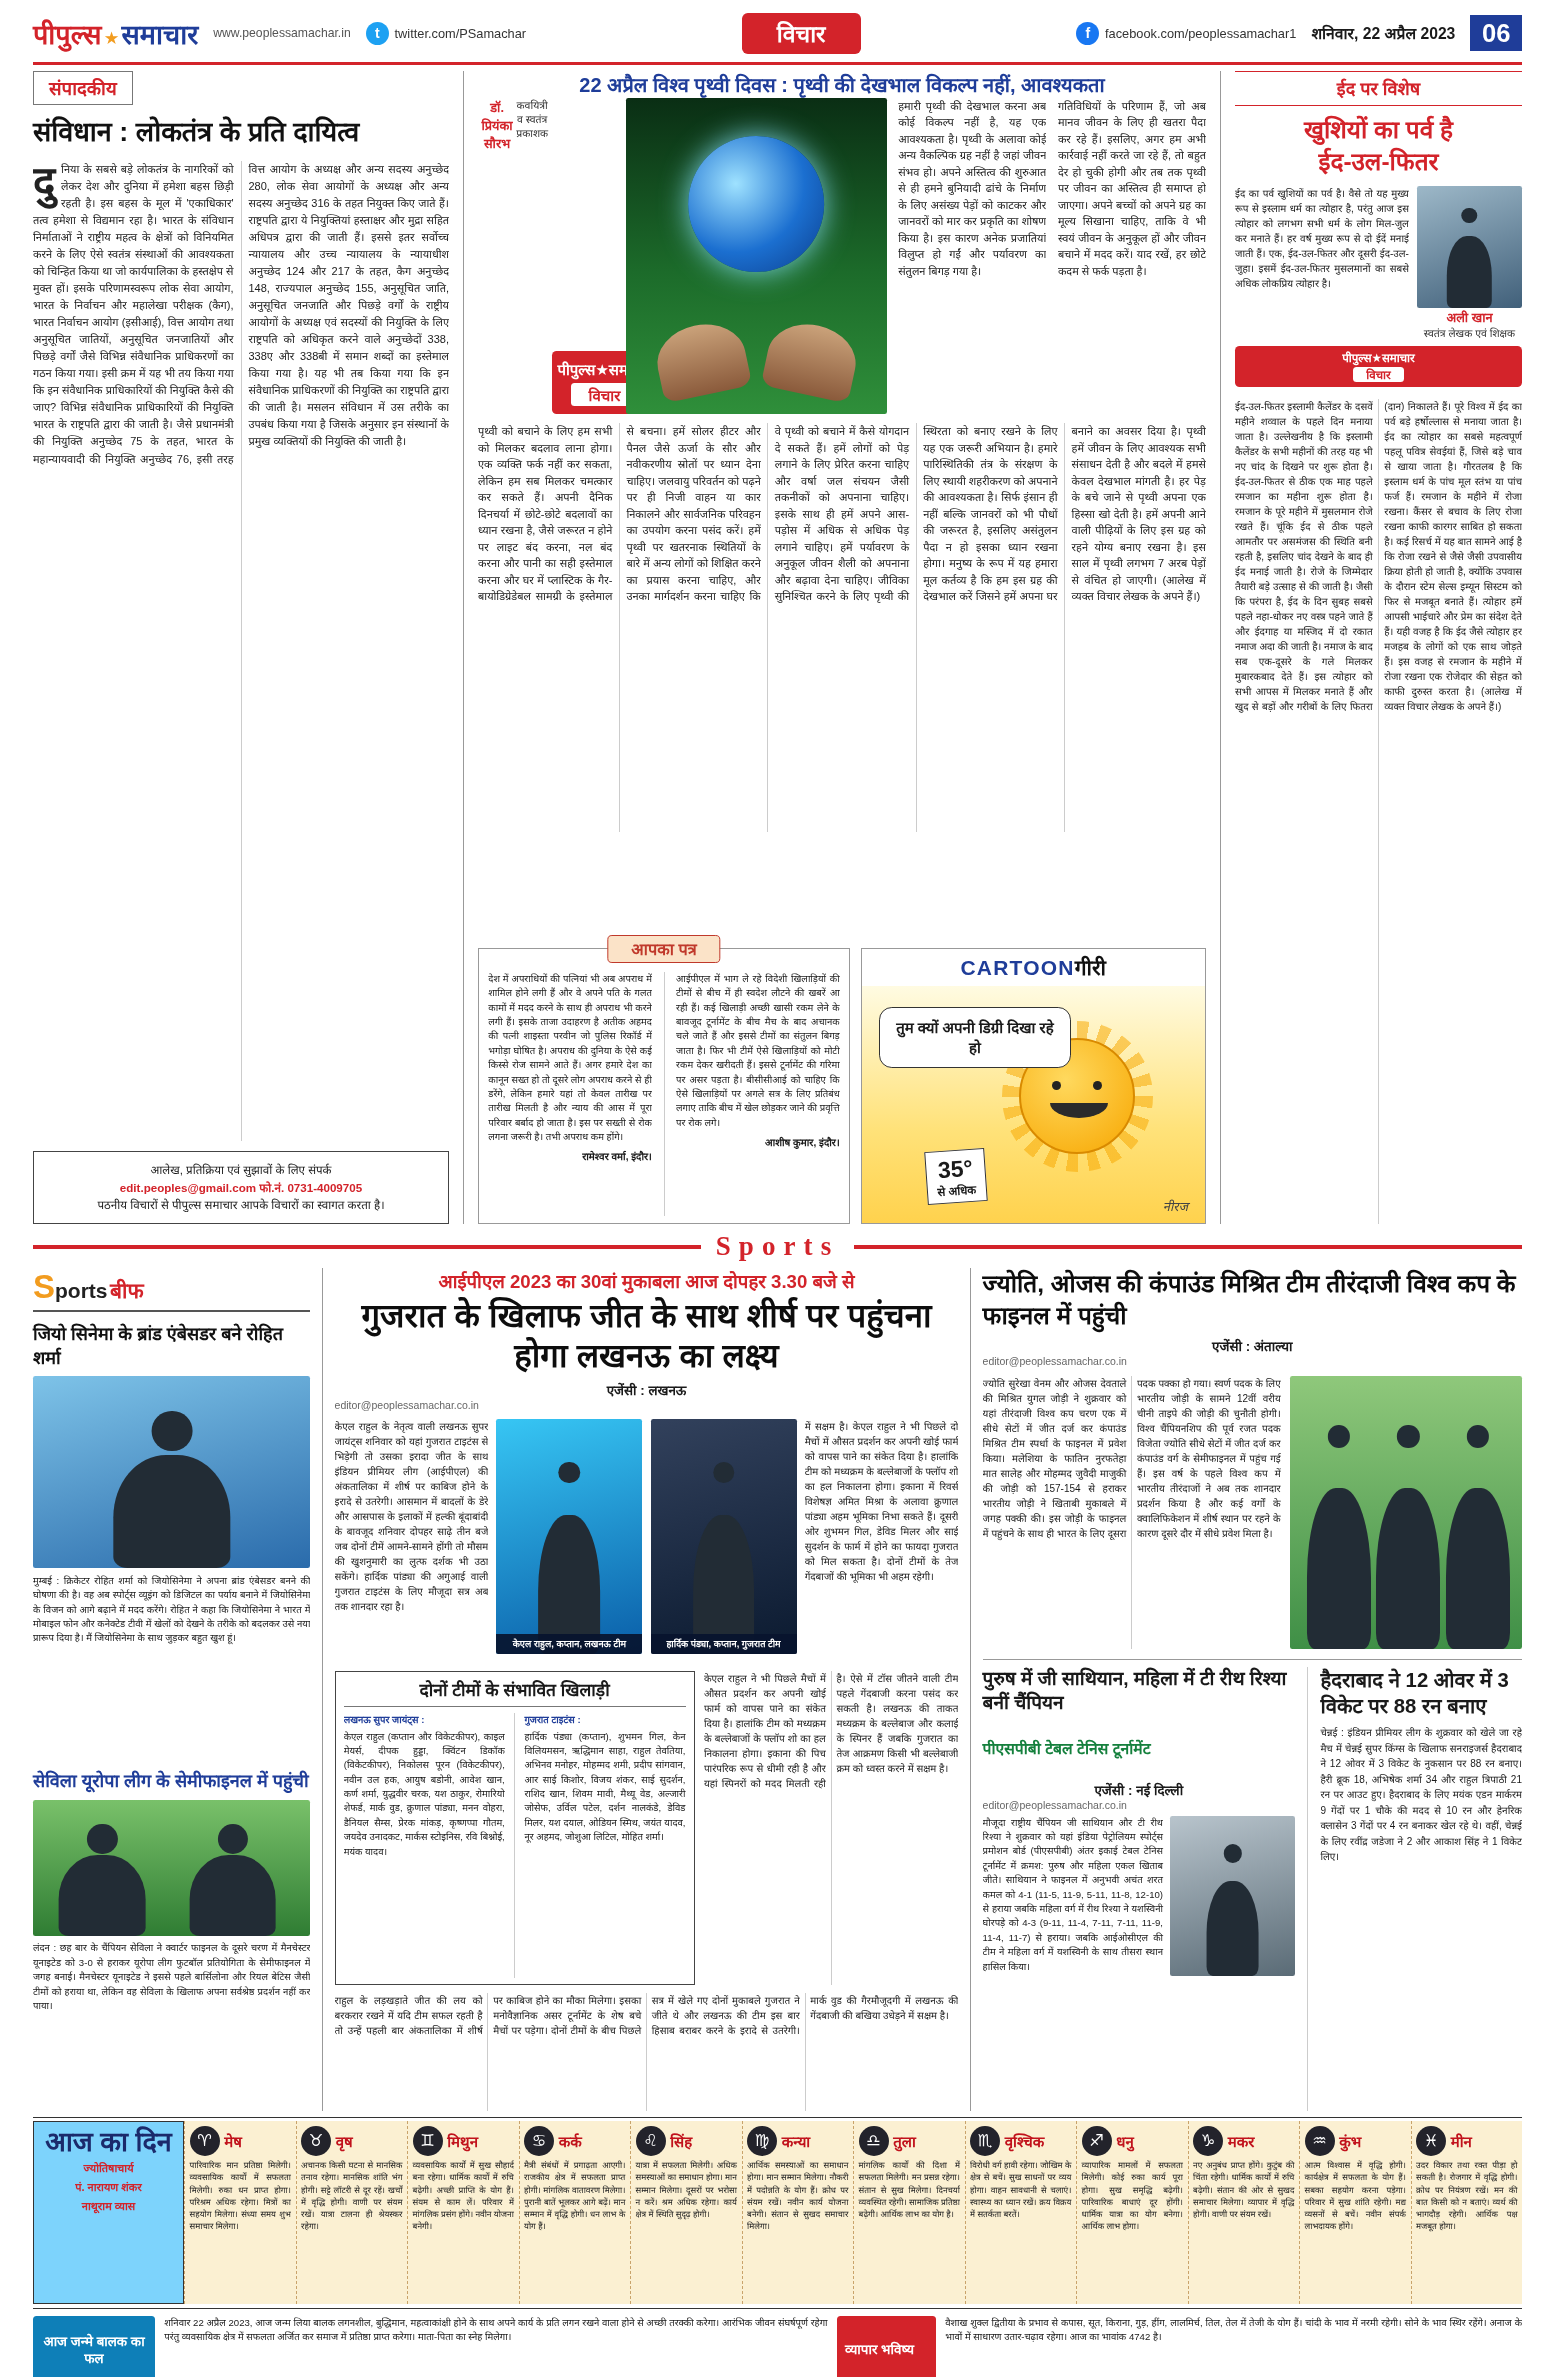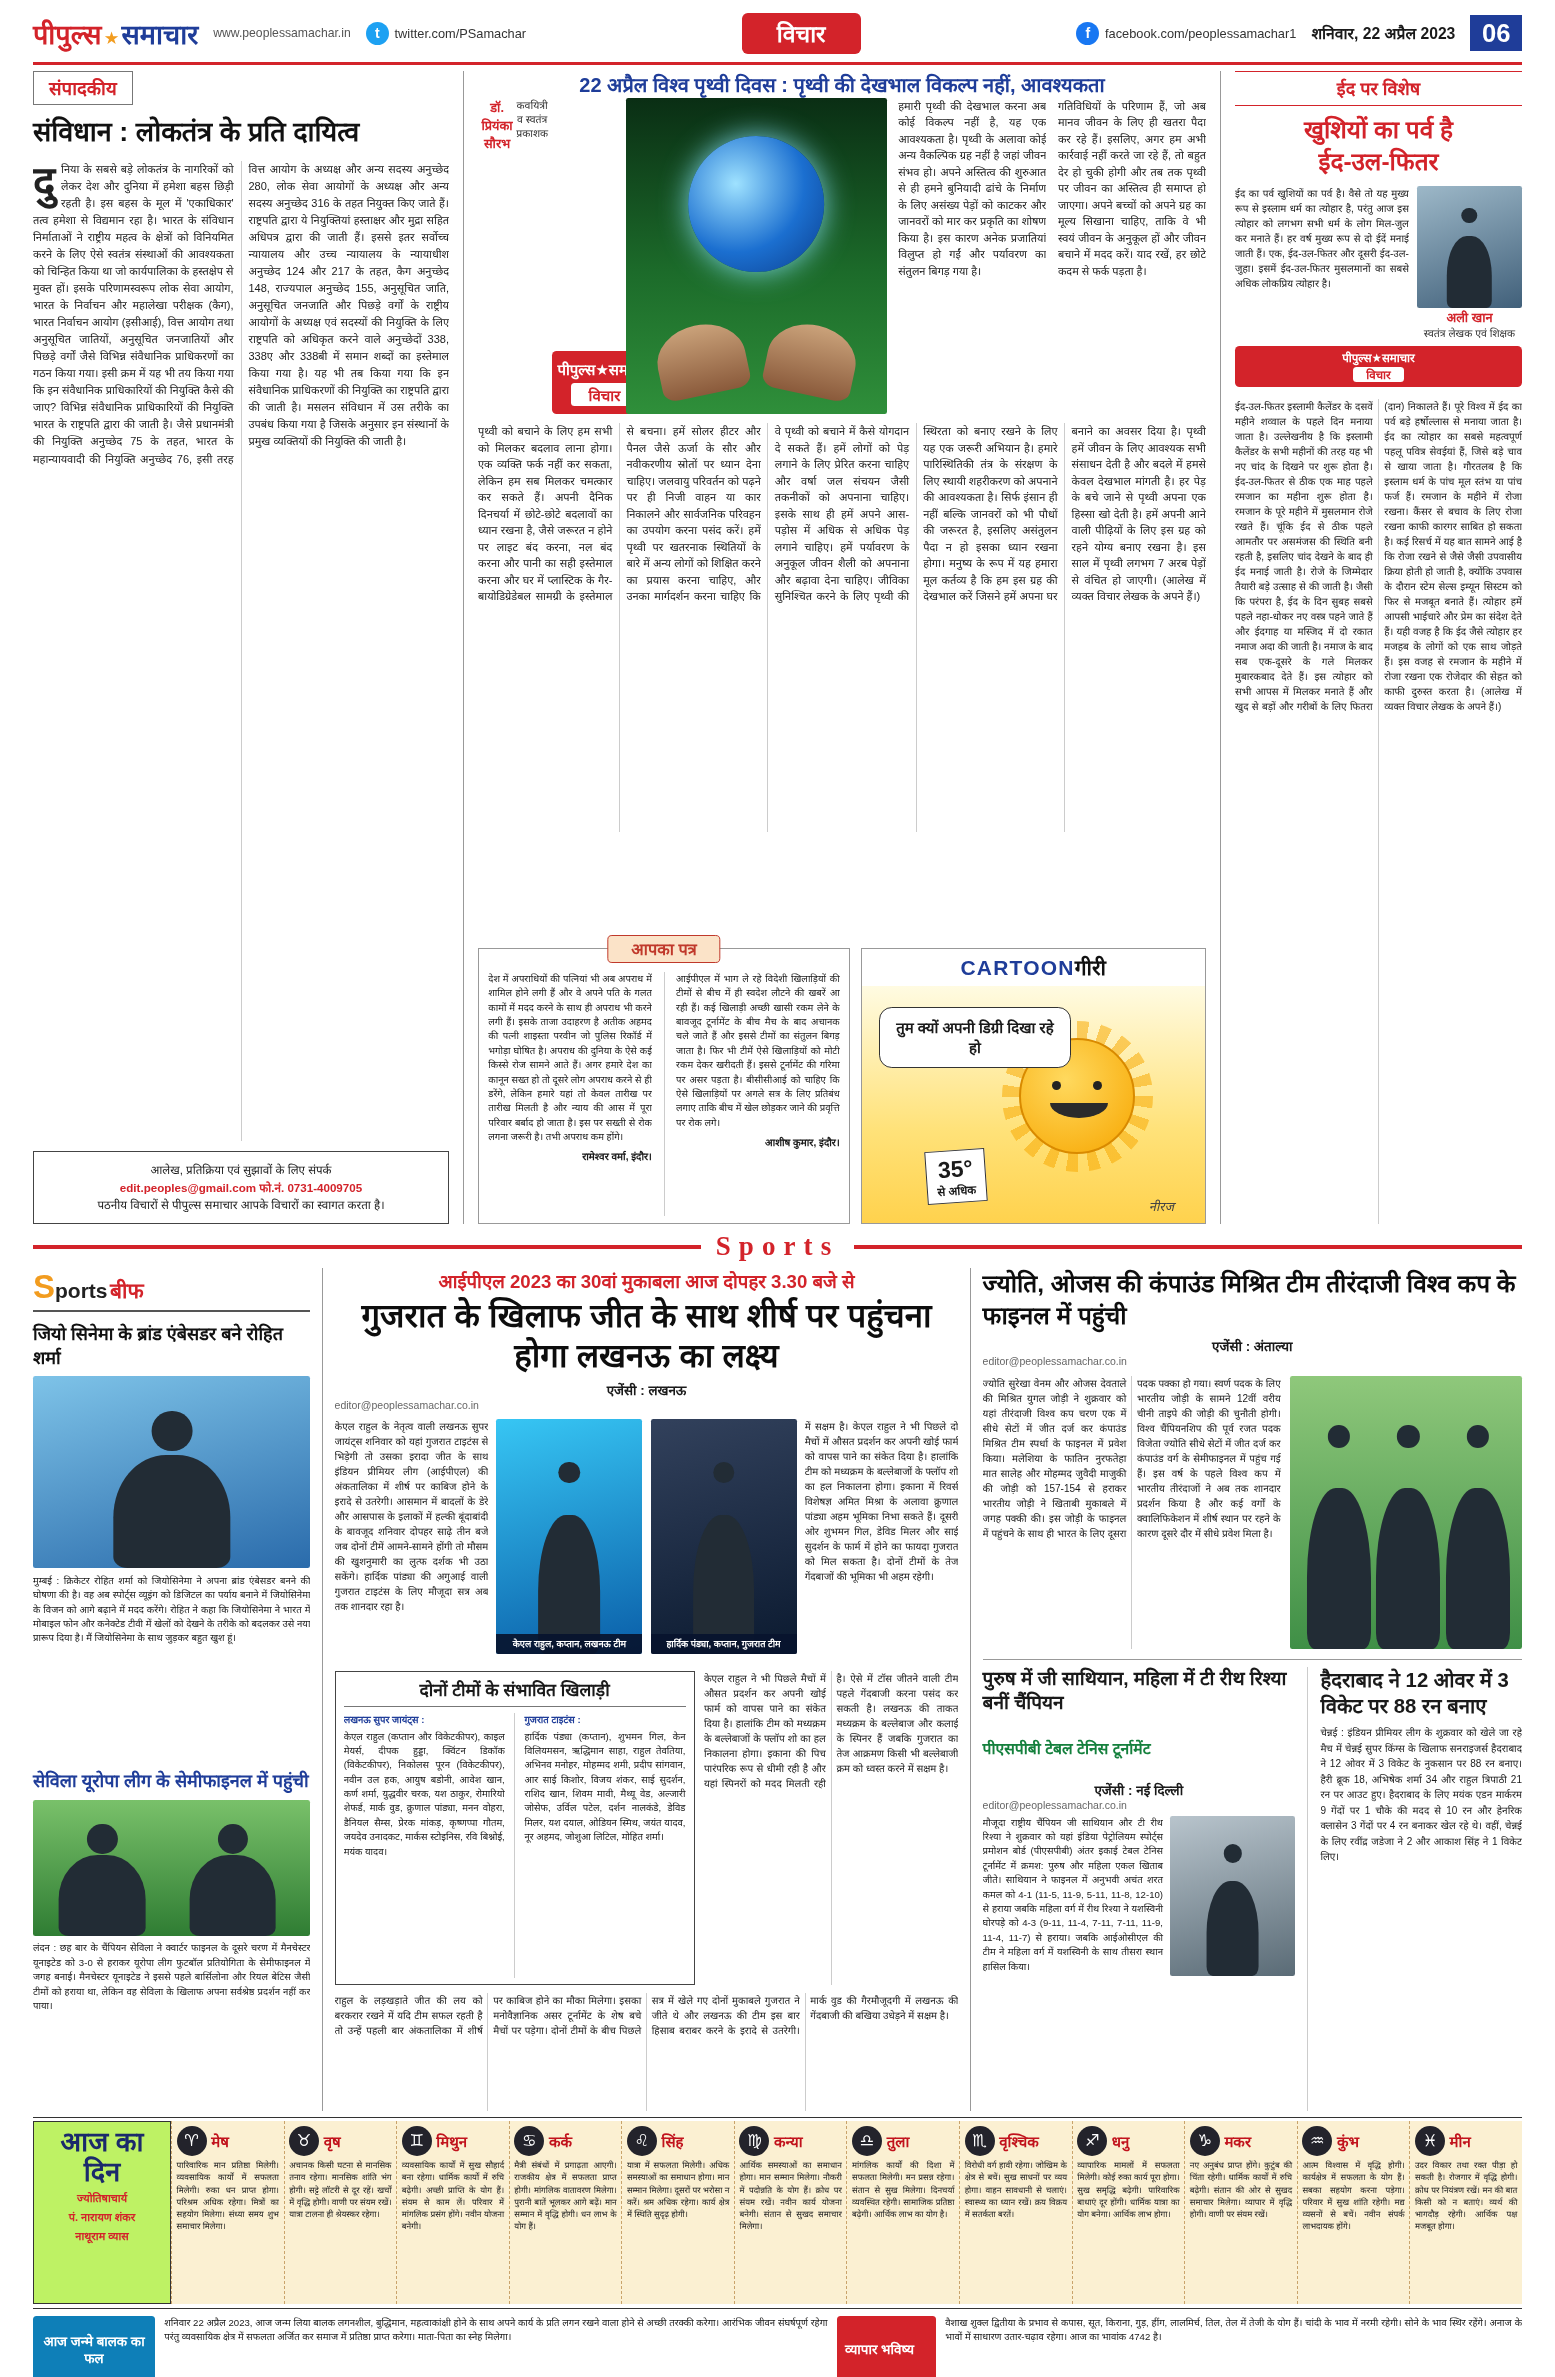--- a/index.html
+++ b/index.html
@@ -61,21 +61,21 @@
   .ct-hi{color:#111;font-weight:800;}
   .ct-area{flex:1;position:relative;background:linear-gradient(#fffbe2,#ffe27a 60%,#ffd24d);overflow:hidden;}
   .rays{position:absolute;right:52px;top:35px;width:151px;height:151px;border-radius:50%;background:repeating-conic-gradient(#f7a80088 0 9deg,transparent 9deg 18deg);}
   .sun{position:absolute;right:70px;top:52px;width:116px;height:116px;border-radius:50%;background:radial-gradient(circle at 40% 35%,#ffd95e,#f7a600);border:2.3px solid #d98a00;}
   .eye{position:absolute;top:41px;width:9.3px;height:9.3px;border-radius:50%;background:#222;}
   .mus{position:absolute;top:63px;left:29px;width:58px;height:15px;background:#2b2b2b;border-radius:0 0 50% 50%/0 0 100% 100%;}
   .bubble{position:absolute;left:17.4px;top:21px;width:192px;background:#fff;border:1.7px solid #333;border-radius:12.8px;padding:9.3px 11.6px;font-weight:800;font-size:15px;text-align:center;}
   .placard{position:absolute;left:64px;bottom:20px;background:#fff;border:1.7px solid #333;padding:4.6px 9.3px;text-align:center;transform:rotate(-4deg);}
   .placard .big{font-size:23px;font-weight:800;}
   .placard .small{font-size:11.6px;font-weight:700;}
-  .artist{position:absolute;right:31px;bottom:8.1px;font-style:italic;font-size:12.8px;color:#444;}
+  .artist{position:absolute;right:17px;bottom:8.1px;font-style:italic;font-size:12.8px;color:#444;}
   .eid{width:302px;padding-left:14px;border-left:0.6px solid #999;display:flex;flex-direction:column;}
   .eid-label{color:#d3232a;font-weight:800;font-size:18px;text-align:center;border-top:1.7px double #d3232a;border-bottom:1.7px double #d3232a;padding:4.6px 0;}
   .eid-head{color:#d3232a;font-weight:800;font-size:24.4px;line-height:1.3;text-align:center;margin:8.1px 0;}
   .eid-toprow{display:flex;gap:8.1px;margin-bottom:5.8px;}
   .eid-intro{flex:1;font-size:10px;line-height:1.5;overflow:hidden;}
   .eid-auth{width:105px;}
   .eid-auth .ph{height:122px;}
   .eid-body{flex:1;font-size:10px;line-height:1.5;column-count:2;column-gap:11.6px;column-rule:0.6px solid #ccc;overflow:hidden;margin-top:5.8px;}
   .brand.small{padding:4.6px;margin:0 0 5.8px;} .brand.small .b1{font-size:11.6px;} .brand.small .b2{font-size:11.6px;padding:0 12.8px;margin-top:2.3px;}
   
@@ -122,21 +122,21 @@
   .tt-head{font-weight:800;font-size:19px;line-height:1.3;}
   .tt-sub{color:#15803d;font-weight:800;font-size:15.7px;margin:21px 0;}
   .tt-row{display:flex;gap:7px;flex:1;overflow:hidden;}
   .tt-row .txt{flex:1;font-size:9.6px;line-height:1.5;}
   .ph-tt{background:linear-gradient(165deg,#b8c4cc,#5a6b76);width:125px;height:160px;}
   .hyd{flex:1;display:flex;flex-direction:column;}
   .hyd-head{font-weight:800;font-size:20.3px;line-height:1.3;margin-bottom:5.8px;}
   .hyd-body{flex:1;font-size:10px;line-height:1.55;overflow:hidden;}
   
   .horo{display:flex;height:192px;margin-top:5.8px;border-top:1.7px solid #333;border-bottom:1.7px solid #333;}
-  .aaj{width:138px;border:1.7px solid #333;margin:3.5px 0;padding:5.8px;text-align:center;display:flex;flex-direction:column;gap:3.5px;background:#bef264;}
+  .aaj{width:151px;border:1.7px solid #333;margin:3.5px 0;padding:5.8px;text-align:center;display:flex;flex-direction:column;gap:3.5px;background:#7dd3fc;}
   .aaj .t{color:#1b2a6b;font-weight:900;font-size:27px;line-height:1.1;}
   .aaj .a{color:#d3232a;font-weight:700;font-size:11px;line-height:1.4;}
   .signs{flex:1;display:flex;background:#fbf0d2;margin:3.5px 0;}
   .sign{flex:1;border-left:0.6px dashed #c9a36a;padding:4.6px 4.6px 3.5px;display:flex;flex-direction:column;gap:3.5px;overflow:hidden;}
   .sg-hd{display:flex;align-items:center;gap:4.6px;}
   .zod{width:30px;height:30px;border-radius:50%;background:#23232b;color:#fff;display:flex;align-items:center;justify-content:center;font-size:16.3px;flex:0 0 auto;font-family:"DejaVu Sans",sans-serif;}
   .sg-name{color:#c1121c;font-weight:800;font-size:15px;}
   .sg-txt{font-size:8.4px;line-height:1.45;color:#222;}
   
   .bstrip{display:flex;gap:9.3px;align-items:stretch;margin-top:7px;height:69px;}

